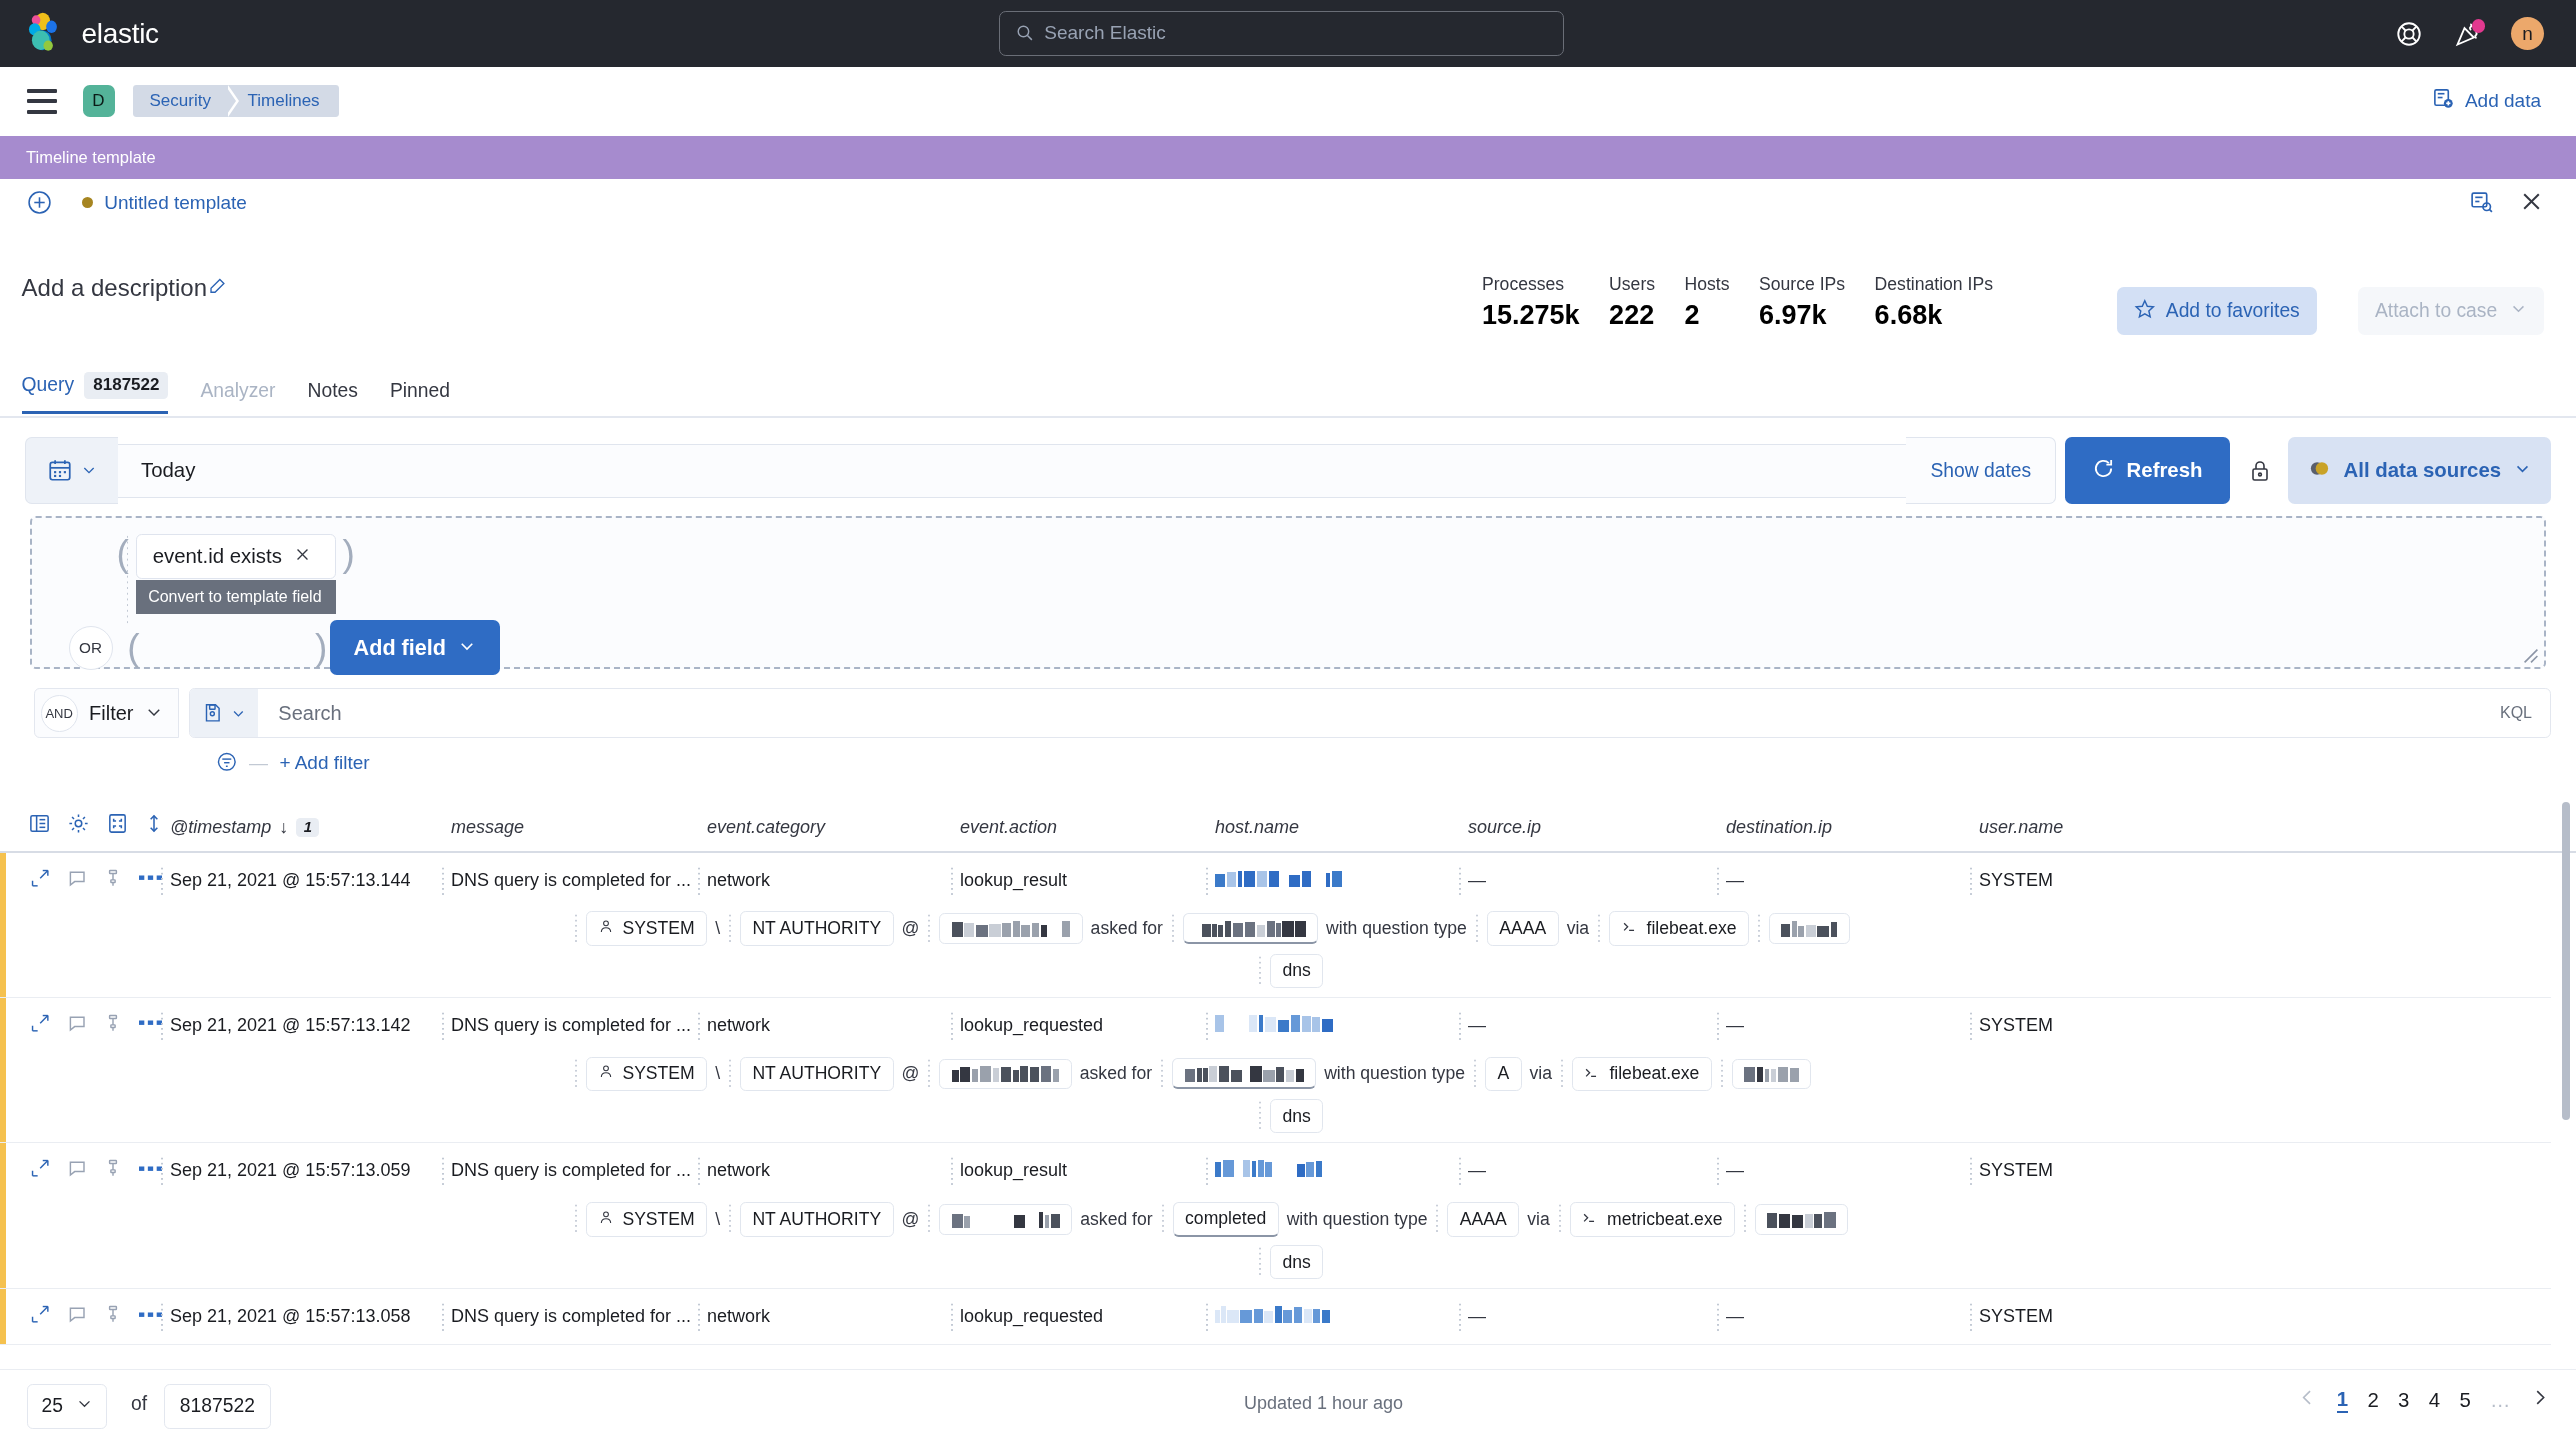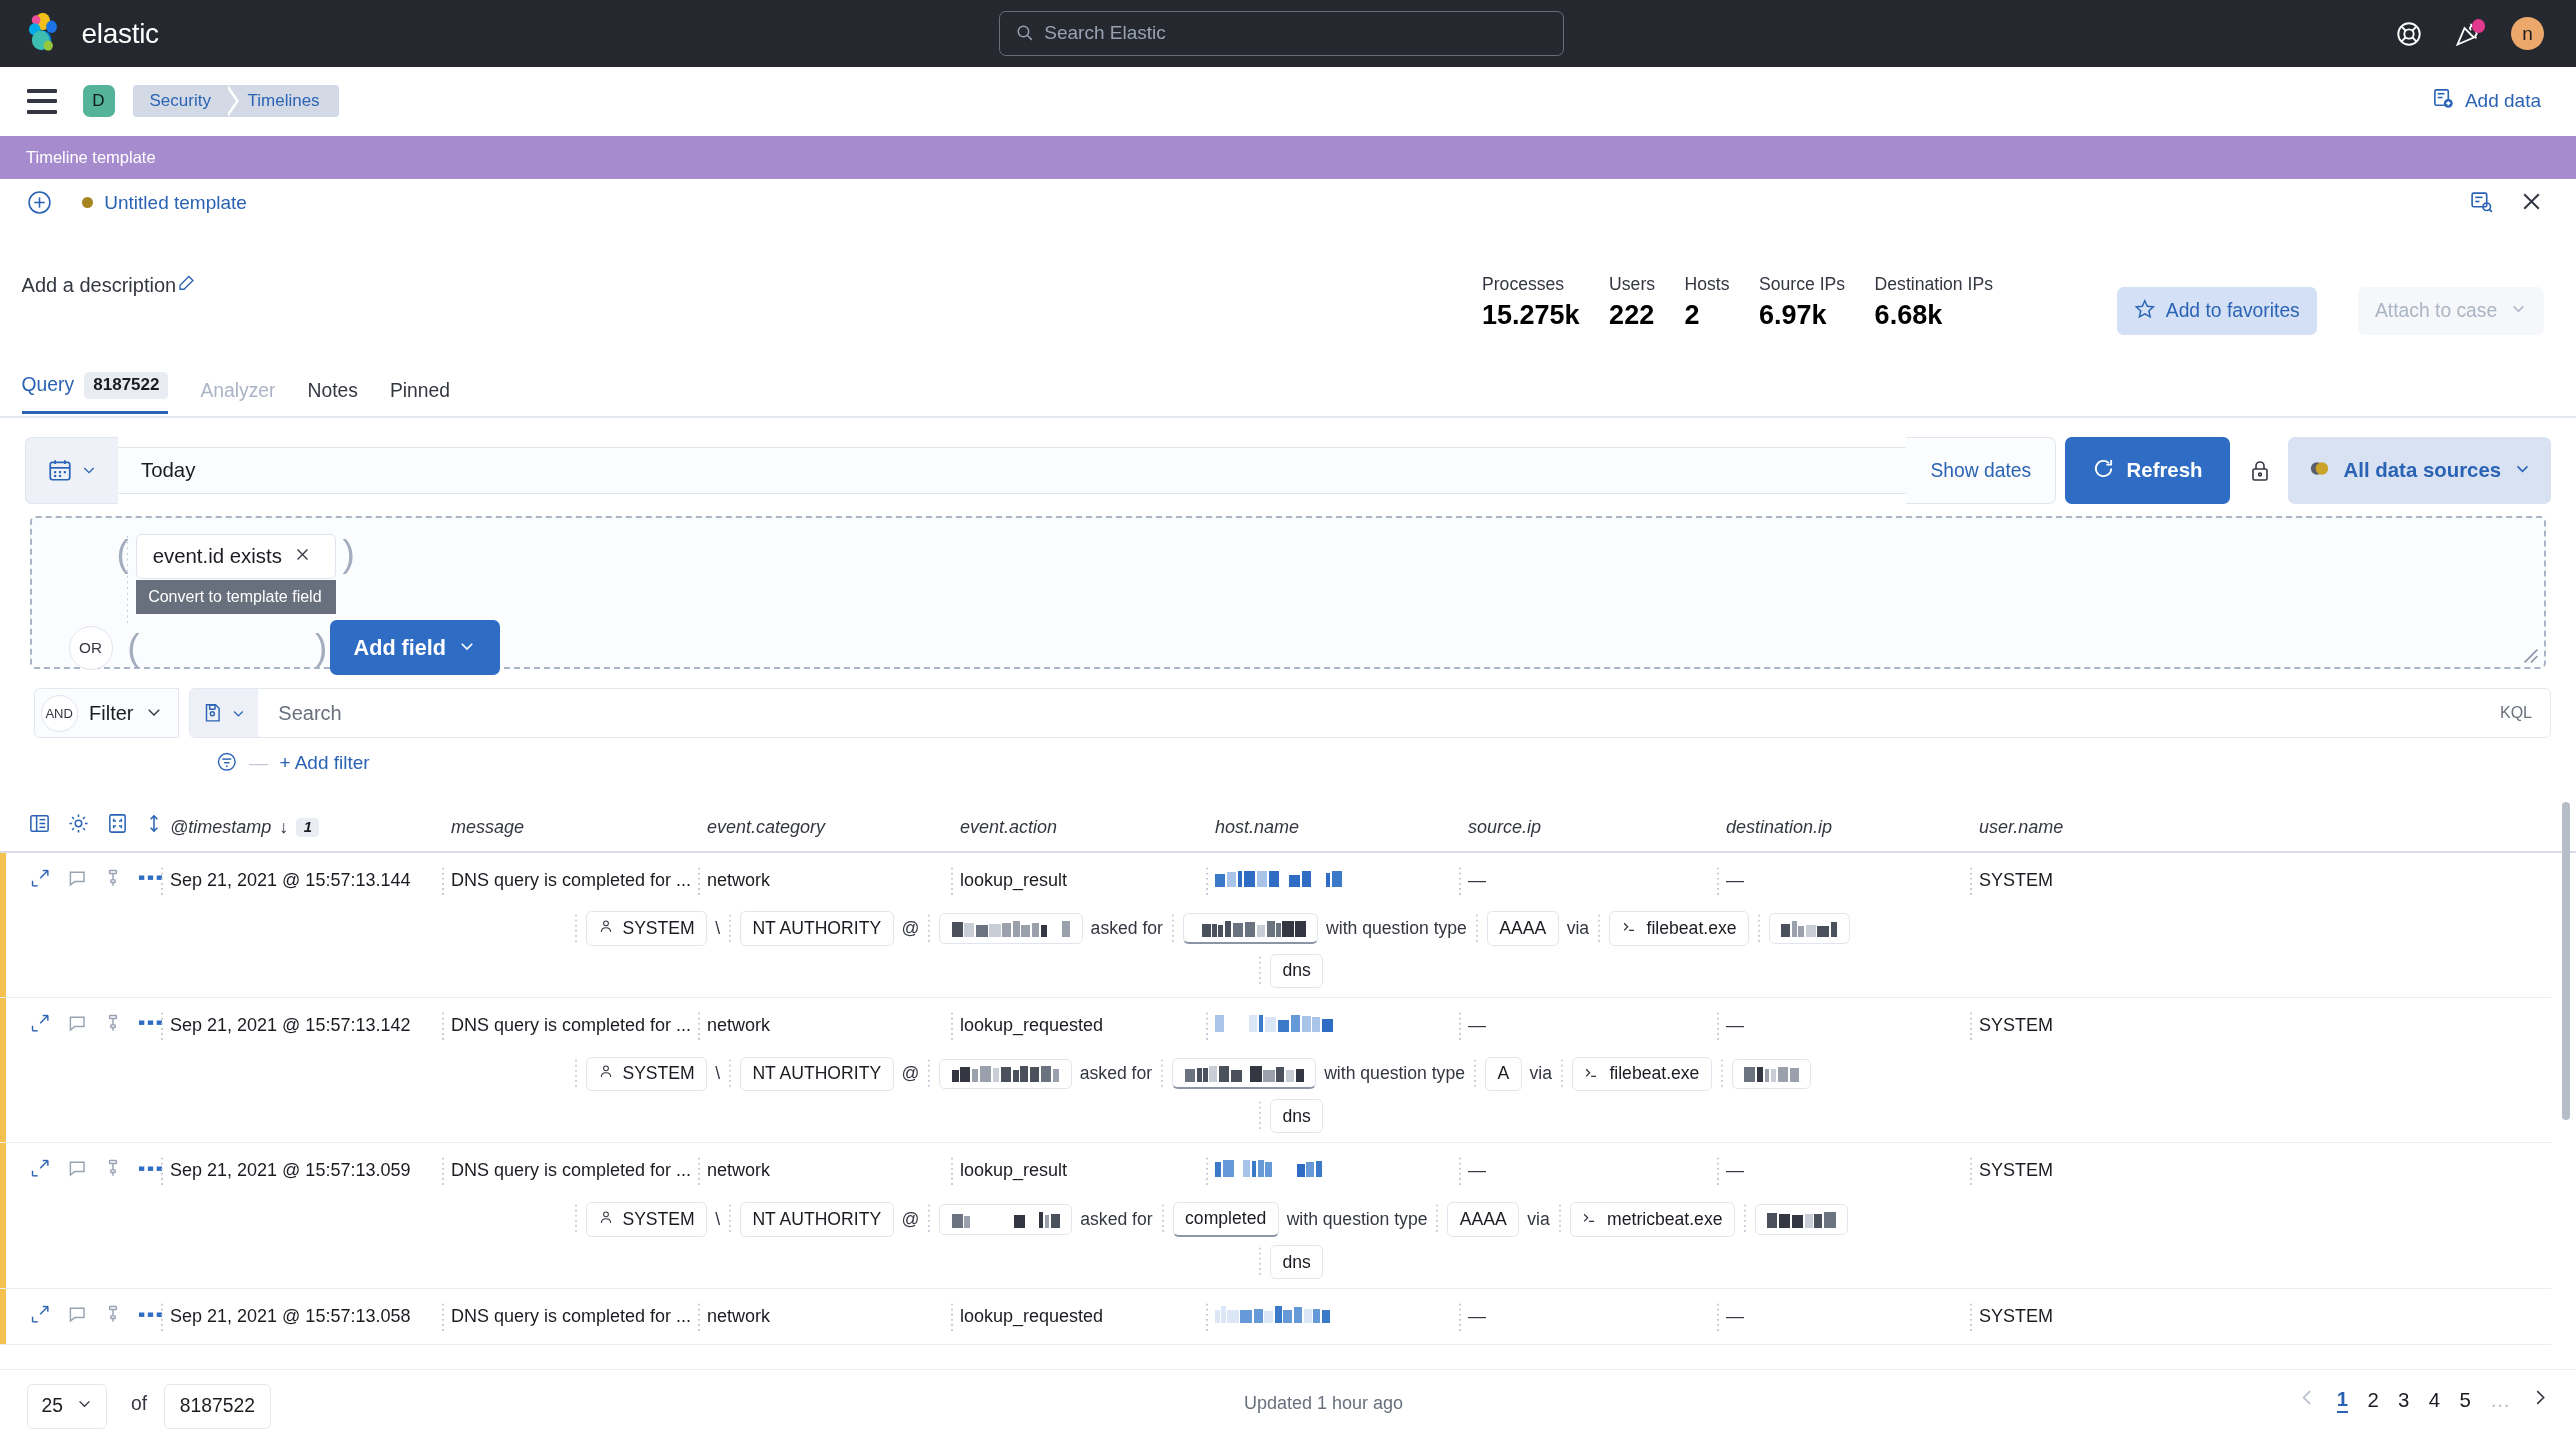--- a/index.html
+++ b/index.html
@@ -84,21 +84,21 @@
   .tl-pill { margin-left: 29.5px; display: flex; align-items: center; gap: 11.4px; }
   .tl-dot { width: 11.4px; height: 11.4px; border-radius: 50%; background: #a68521; }
   .tl-name { color: #2b63b4; font-size: 19px; }
   .tlrow-right { position: absolute; right: 32px; display: flex; align-items: center; gap: 25px; }
 
   
   .title-wrap { position: absolute; left: 21.6px; top: 267px; }
   .tl-title { font-size: 35px; font-weight: bold; color: #1a1c21; display: inline-block; vertical-align: middle; letter-spacing: -0.3px;}
   .pencil { display: inline-block; vertical-align: middle; margin-left: 8px; }
   .unsaved { display: inline-block; vertical-align: middle; margin-left: 14.8px; color: #8a6a10; font-size: 19.3px; }
-  .desc { margin-top: 6.8px; font-size: 20px; color: #343741; display: flex; align-items: center; }
+  .desc { margin-top: 6.8px; font-size: 24px; color: #343741; display: flex; align-items: center; }
 
   
   .stats { position: absolute; top: 274px; left: 1482px; display: flex; gap: 0; }
   .stat { margin-right: 29.5px; }
   .stat .k { font-size: 17.6px; color: #343741; }
   .stat .v { font-size: 27px; font-weight: bold; color: #000; margin-top: 4.5px; }
 
   .btn-fav {
     position: absolute; top: 287px; left: 2117px; height: 48px; background: #d3e0f5;
     border-radius: 6.8px; display: flex; align-items: center; gap: 10.2px; padding: 0 17px;
@@ -118,21 +118,21 @@
   .tab-count { background: #e9edf3; color: #1a1c21; border-radius: 4.5px; padding: 3.4px 9px; font-size: 17px; font-weight: bold;}
   .tabs-underline { position: absolute; left: 0; top: 416px; width: 2576px; height: 1.7px; background: #e3e7ef; }
 
   
   .qbar { position: absolute; left: 25px; top: 437px; width: 2526px; height: 67px; display: flex; align-items: center; }
   .date-quick {
     width: 93px; height: 67px; background: #eef2f8; border: 1.1px solid #e0e5ee; border-right: 0;
     border-radius: 6.8px 0 0 6.8px; display: flex; align-items: center; justify-content: center; gap: 8px; cursor: pointer;
   }
   .date-field {
-    flex: 1; height: 47px; background: #fbfcfe; border: 1.1px solid #e0e5ee; border-left: 0; border-right:0;
+    flex: 1; height: 54px; background: #fbfcfe; border: 1.1px solid #e0e5ee; border-left: 0; border-right:0;
     display: flex; align-items: center; padding-left: 23px; font-size: 20.4px; color: #1a1c21;
   }
   .show-dates {
     height: 67px; background: #fbfcfe; border: 1.1px solid #e0e5ee; border-left: 0;
     border-radius: 0 6.8px 6.8px 0; display: flex; align-items: center; padding: 0 24px;
     color: #2b63b4; font-size: 19.3px; cursor: pointer;
   }
   .btn-refresh {
     margin-left: 9px; height: 67px; background: #2f6cc4; border-radius: 6.8px; color: #fff;
     display: flex; align-items: center; gap: 11.4px; padding: 0 27px; font-size: 20.4px; font-weight: bold; cursor: pointer;

